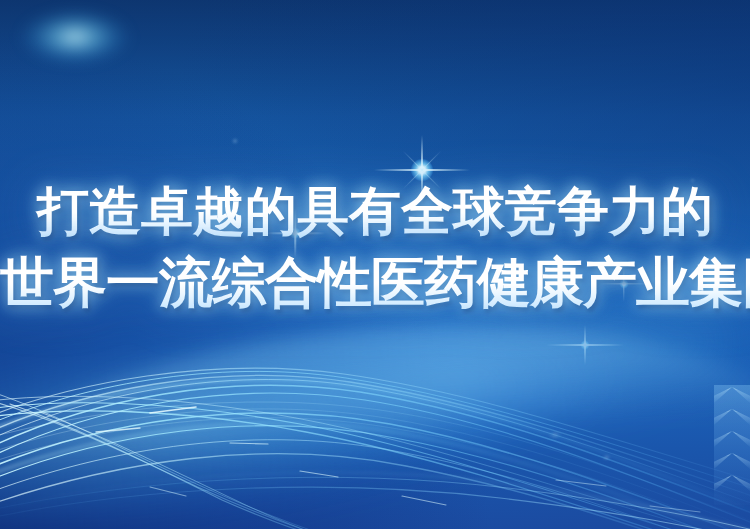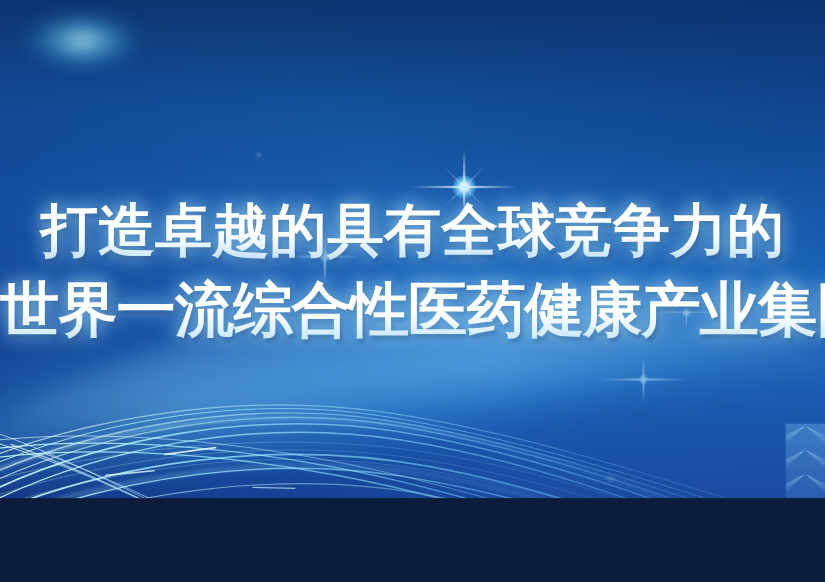--- a/index.html
+++ b/index.html
@@ -4,23 +4,23 @@
 <title>Corporate Vision Banner</title>
 <style>
   html, body {
     margin: 0;
     padding: 0;
     background: #0b1d3a;
   }
   #stage {
     position: relative;
     width: 750px;
-    height: 453px;
+    height: 529px;
     overflow: hidden;
-    font-family: Liberation Serif, serif;
+    font-family: Liberation Sans, sans-serif;
     
     background:
       linear-gradient(178deg,
         #15509e 0%,
         #165aa8 18%,
         #1a62b4 38%,
         #1d6cc4 56%,
         #1b63bb 72%,
         #1a55ab 86%,
         #1b4aa0 100%);

